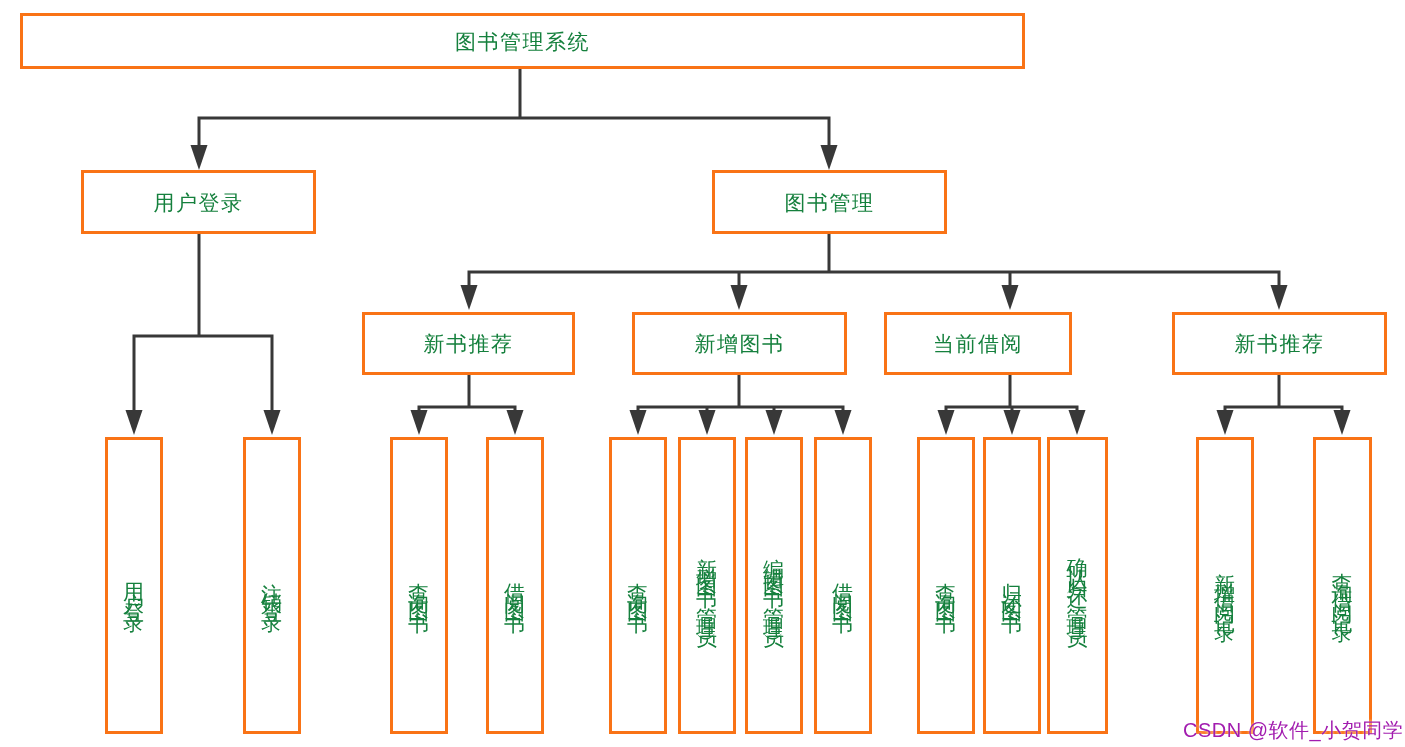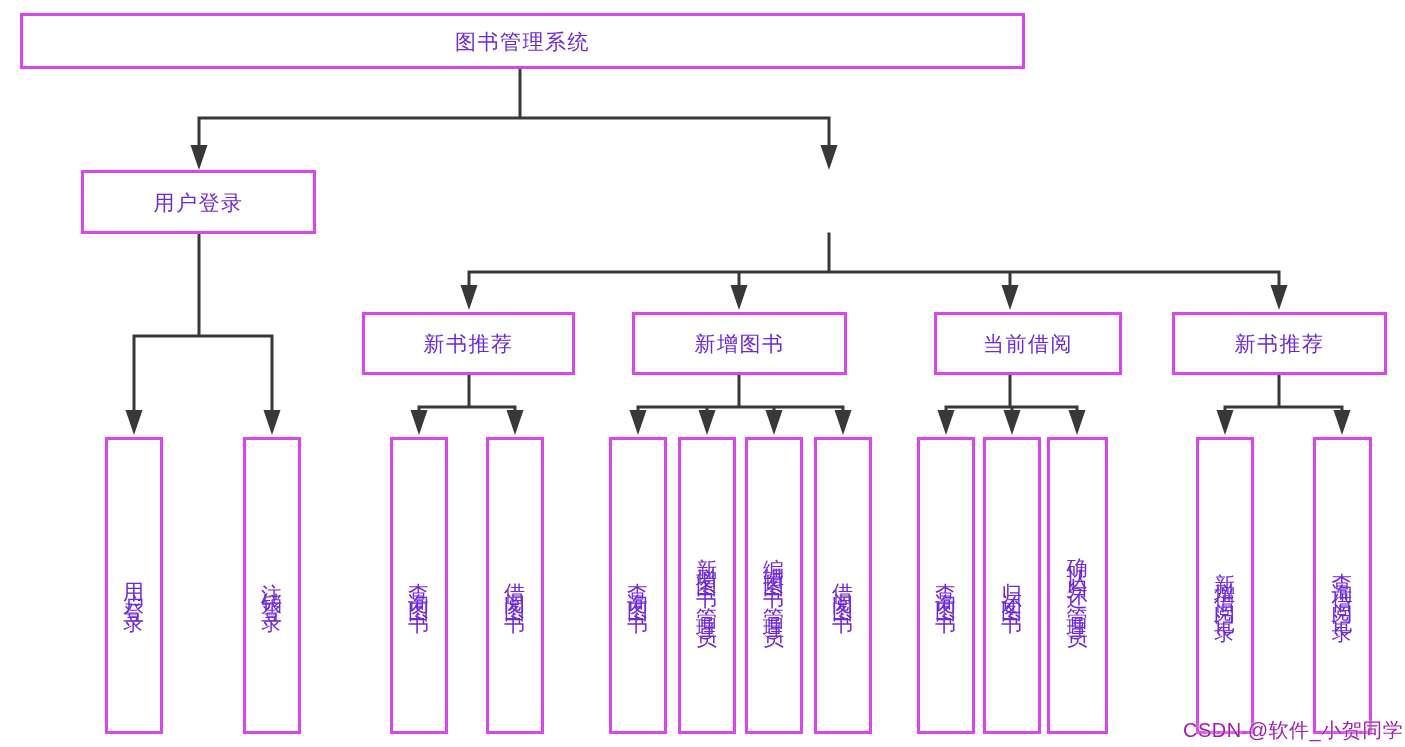--- a/index.html
+++ b/index.html
@@ -8,26 +8,26 @@
     width: 1405px;
     height: 747px;
     background: #ffffff;
     font-family: "Liberation Sans", sans-serif;
     overflow: hidden;
   }
   .wires { position: absolute; left: 0; top: 0; }
   .node {
     position: absolute;
     box-sizing: border-box;
-    border: 3px solid #d946ef;
+    border: 3px solid #f97316;
     background: #ffffff;
     display: flex;
     align-items: center;
     justify-content: center;
-    color: #6d28d9;
+    color: #15803d;
     font-size: 21px;
     letter-spacing: 1.5px;
     line-height: 1;
   }
   .l2 { top: 170px; height: 64px; }
   .l3 { top: 312px; height: 63px; text-align: center; }
   .leaf { top: 437px; height: 297px; width: 58px; }
   .leaf .v {
     writing-mode: vertical-rl;
     text-orientation: mixed;
@@ -85,28 +85,31 @@
     </g>
   </svg>
 
   <div class="node" style="left:20px; top:13px; width:1005px; height:56px;">
     <span>图书管理系统</span>
   </div>
 
   <div class="node l2" style="left:81px; width:235px;">
     <span>用户登录</span>
   </div>
+  <div class="node l2" style="left:712px; width:235px;">
+    <span>图书管理</span>
+  </div>
 
   <div class="node l3" style="left:362px; width:213px;">
     <span>新书推荐</span>
   </div>
   <div class="node l3" style="left:632px; width:215px;">
     <span>新增图书</span>
   </div>
-  <div class="node l3" style="left:934px; width:188px;">
+  <div class="node l3" style="left:884px; width:188px;">
     <span>当前借阅</span>
   </div>
   <div class="node l3" style="left:1172px; width:215px;">
     <span>新书推荐</span>
   </div>
 
   <div class="node leaf" style="left:105px;">
     <span class="v">用户登录</span>
   </div>
   <div class="node leaf" style="left:243px;">

